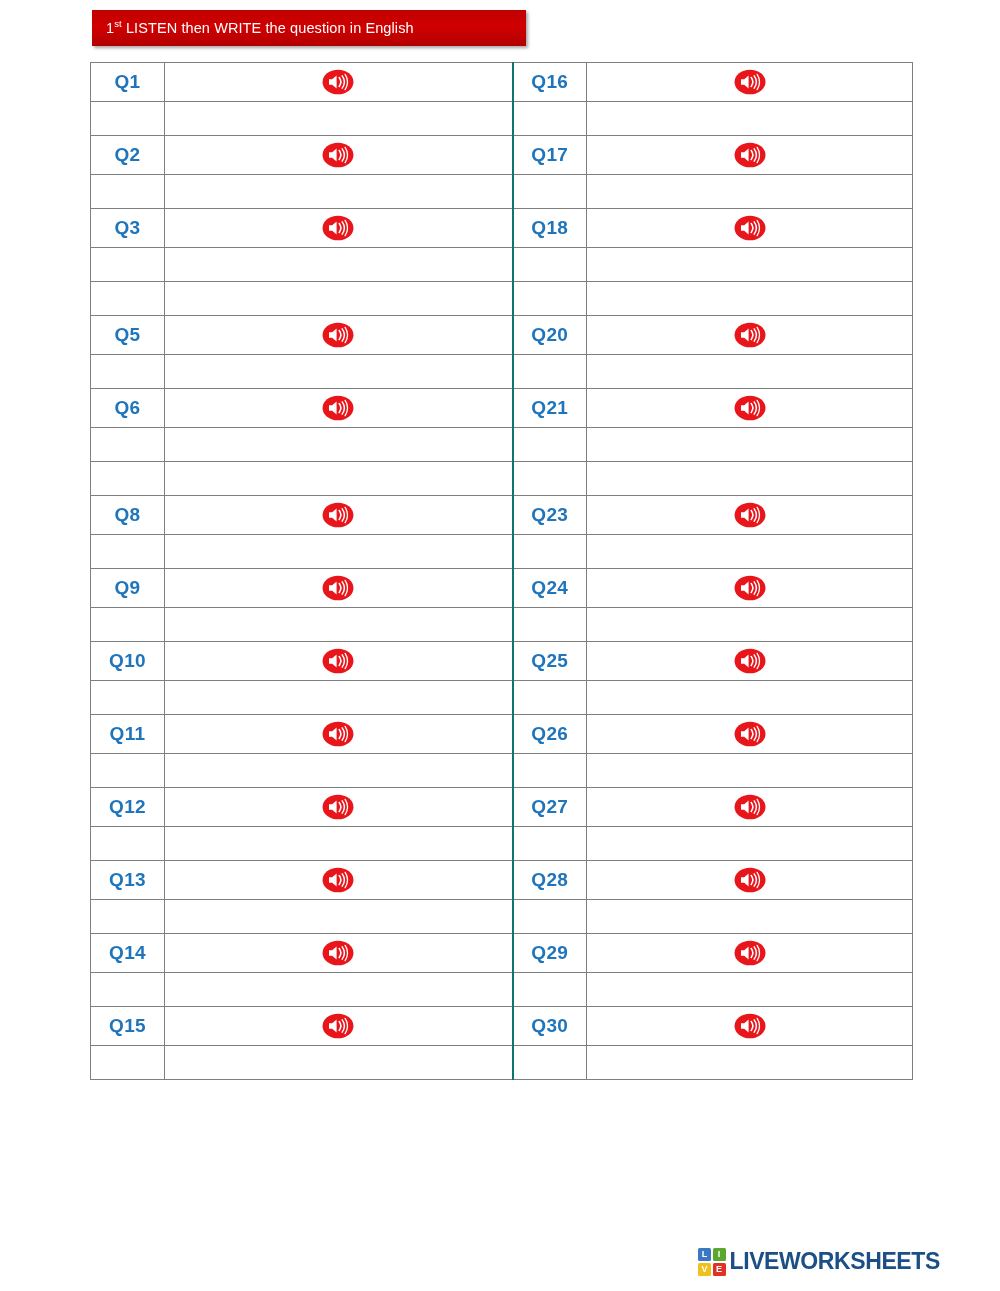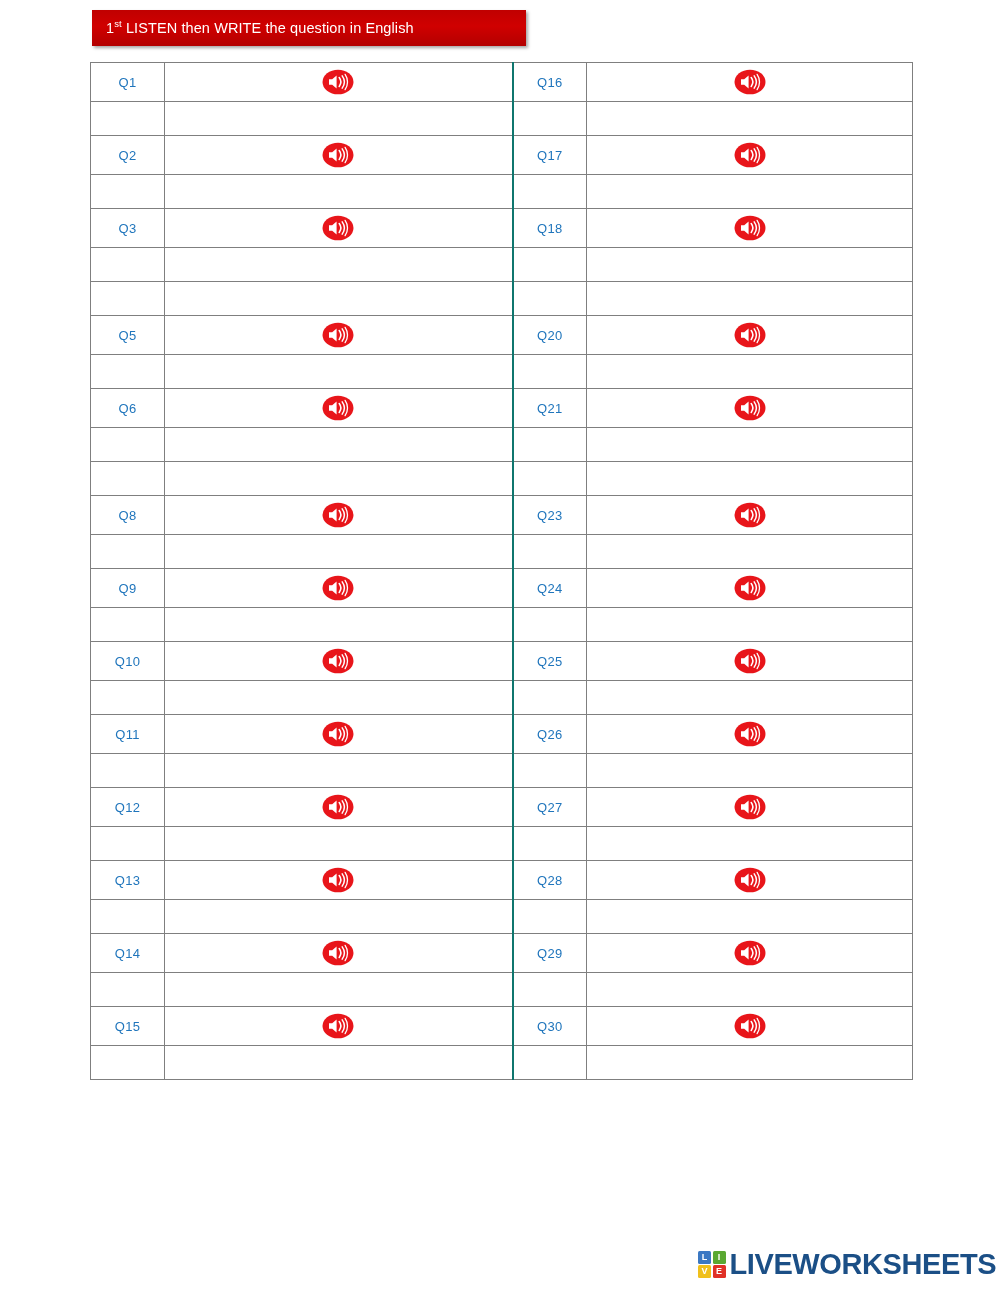--- a/index.html
+++ b/index.html
@@ -61,22 +61,22 @@
   .col-audio-r { width: 326px; }
 
   
   .sheet-table { border: 1.5px solid #1a1a1a; }
   tr.q-row td  { height: 38px; }
   tr.a-row td  { height: 33px; }
 
   td.label-cell {
     text-align: center;
     color: #1f75bc;
-    font-weight: normal;
-    font-size: 13px;
+    font-weight: bold;
+    font-size: 19px;
     letter-spacing: 0.3px;
   }
   td.audio-cell {
     text-align: center;
   }
   td.mid-divider {
     border-left: 2px solid #0f766e;
   }
 
   
@@ -110,21 +110,21 @@
     color: #ffffff;
     text-align: center;
     line-height: 13px;
     border-radius: 1.5px;
   }
   .tile-l { background: #3b78c3; }
   .tile-i { background: #5aa832; }
   .tile-v { background: #f0c01c; }
   .tile-e { background: #e03127; }
   .logo-word {
-    font-size: 29px;
+    font-size: 23px;
     font-weight: bold;
     color: #1b4f86;
     letter-spacing: -0.4px;
     font-family: "Liberation Sans", sans-serif;
   }
 </style>
 </head>
 <body>
 
 <div class="banner">

